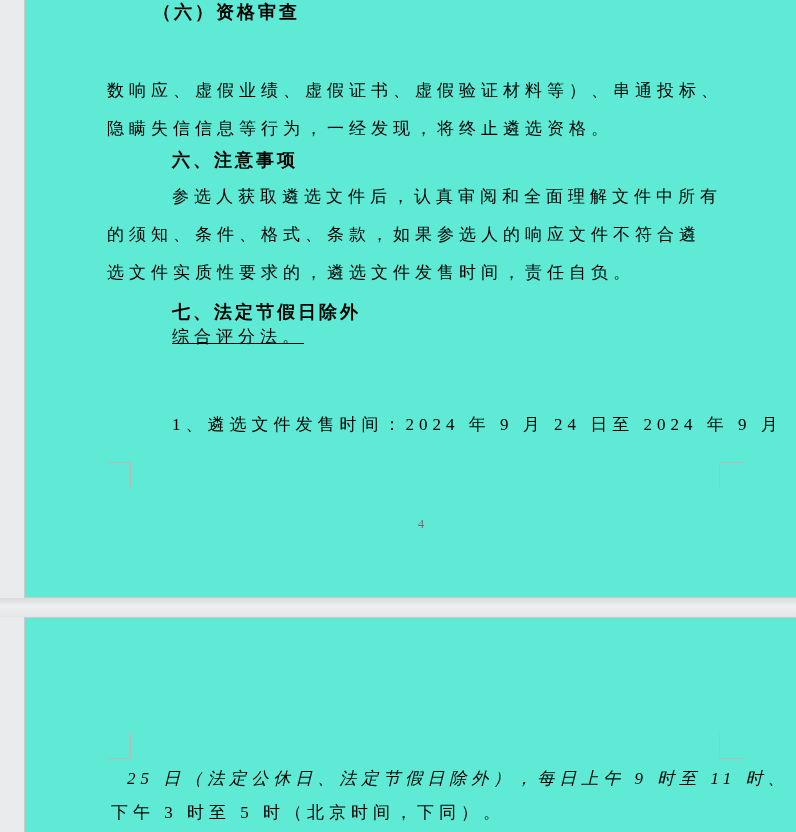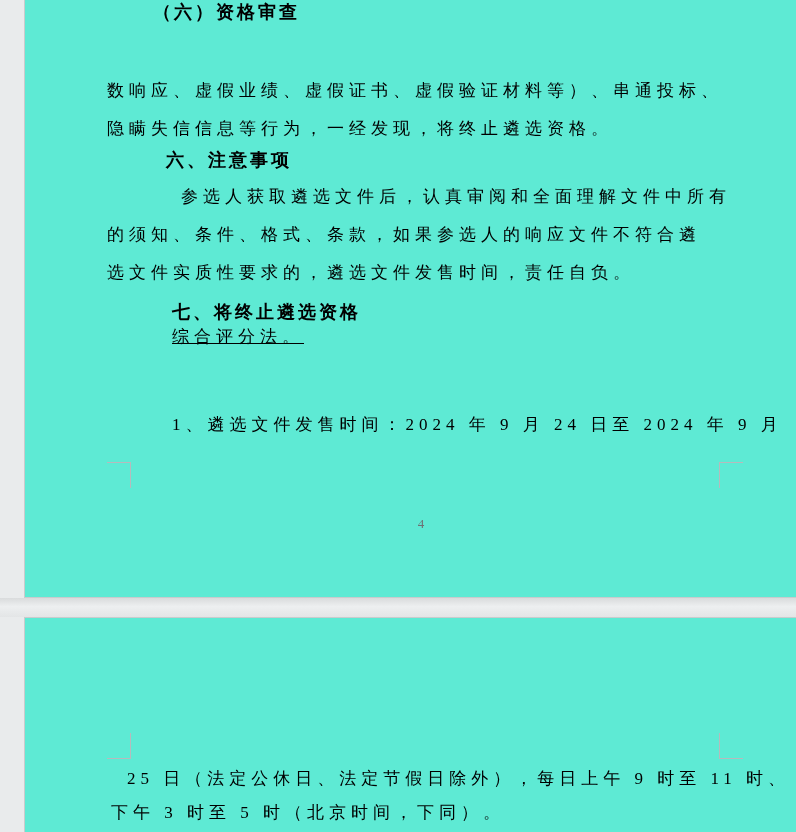--- a/index.html
+++ b/index.html
@@ -44,35 +44,35 @@
   }
 </style>
 </head>
 <body style="background: rgb(233, 235, 236);">
 
 <div id="page4" class="page">
   <div class="text-layer">
       <div class="line heading1" style="top: 2px; left: 46px;">（六）资格审查</div>
       <div class="line body" style="top: 119px; left: 0px;">隐瞒失信信息等行为，一经发现，将终止遴选资格。</div>
       <div class="line body" style="top: 81px; left: 0px;">数响应、虚假业绩、虚假证书、虚假验证材料等）、串通投标、</div>
-      <div class="line heading2" style="top: 150px; left: 59px;">六、注意事项</div>
-      <div class="line body" style="top: 187px; left: 74px; text-align: center;">参选人获取遴选文件后，认真审阅和全面理解文件中所有</div>
+      <div class="line heading2" style="top: 150px; left: 65px;">六、注意事项</div>
+      <div class="line body" style="top: 187px; left: 65px; text-align: center;">参选人获取遴选文件后，认真审阅和全面理解文件中所有</div>
       <div class="line body" style="top: 225px; left: 0px;">的须知、条件、格式、条款，如果参选人的响应文件不符合遴</div>
       <div class="line body" style="top: 263px; left: 0px;">选文件实质性要求的，遴选文件发售时间，责任自负。</div>
-      <div class="line heading2" style="top: 302px; left: 65px;">七、将终止遴选资格</div>
+      <div class="line heading2" style="top: 302px; left: 65px;">七、法定节假日除外</div>
       <div class="line body" style="top: 327px; left: 65px; text-decoration: underline;">综合评分法。</div>
       <div class="line body" style="top: 415px; left: 65px;">1、遴选文件发售时间：2024 年 9 月 24 日至 2024 年 9 月</div>
     </div>
   <div class="corner-mark mark-bl"></div>
   <div class="corner-mark mark-br"></div>
   <div class="page-number">4</div>
 </div>
 
 <div class="page-gap"></div>
 
 <div id="page5" class="page">
   <div class="text-layer">
-      <div class="line body" style="top: 151px; left: 20px;">25 日（法定公休日、法定节假日除外），每日上午 9 时至 11 时、</div>
+      <div class="line body" style="top: 151px; left: 20px; font-style: italic;">25 日（法定公休日、法定节假日除外），每日上午 9 时至 11 时、</div>
       <div class="line body" style="top: 185px; left: 4px;">下午 3 时至 5 时（北京时间，下同）。</div>
     </div>
   <div class="corner-mark mark-tl"></div>
   <div class="corner-mark mark-tr"></div>
 </div>
 
 </body></html>

